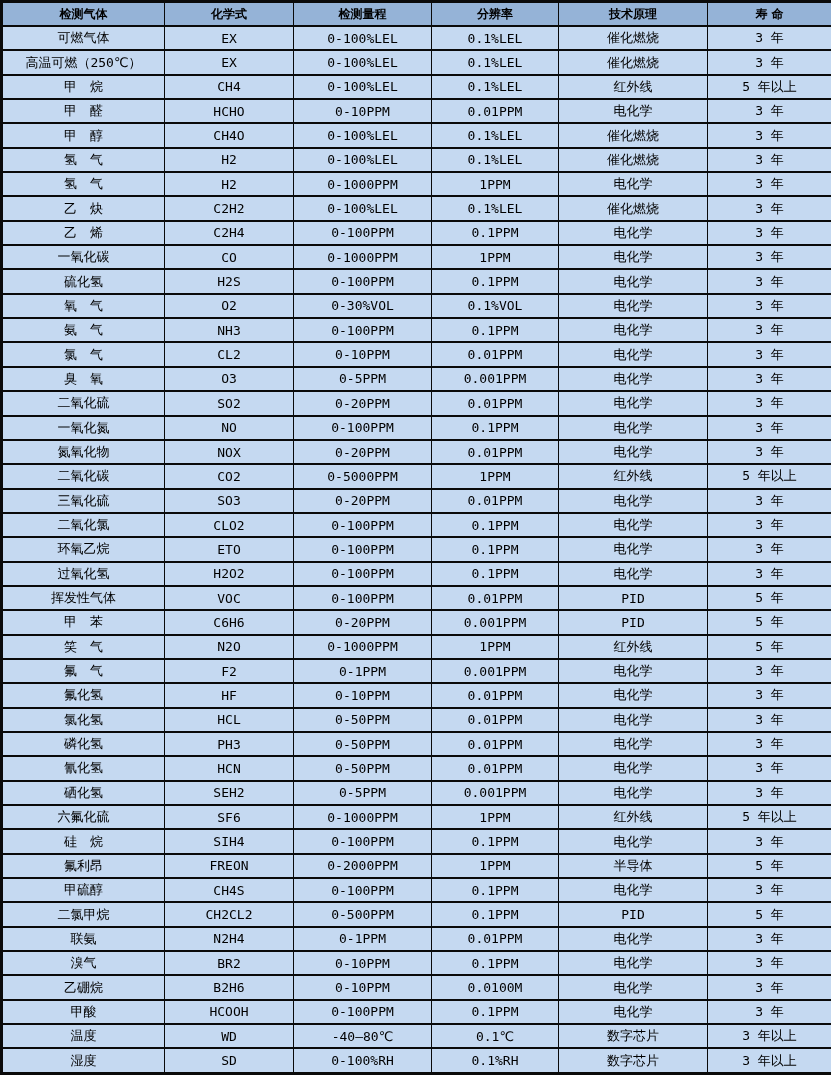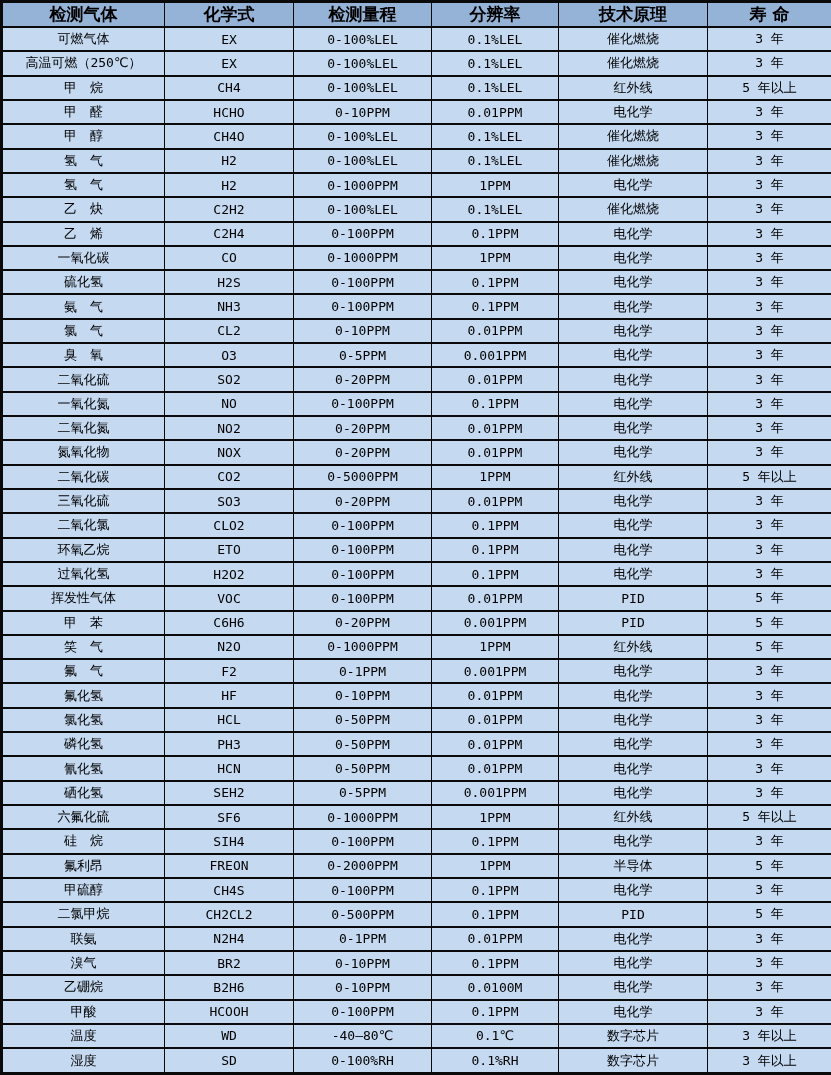--- a/index.html
+++ b/index.html
@@ -30,21 +30,21 @@
     vertical-align:middle;
     padding:0 2px;
     white-space:nowrap;
     overflow:hidden;
     color:var(--text);
   }
   thead th{
     background:var(--header-bg);
     font-family:"DejaVu Sans",sans-serif;
     font-weight:bold;
-    font-size:17px;
+    font-size:12px;
     height:22px;
   }
   tbody td{
     background:var(--row-bg);
     font-family:"DejaVu Sans Mono","DejaVu Sans",monospace;
     font-size:13px;
   }
 </style>
 </head>
 <body>
@@ -151,20 +151,28 @@
       </tr>
       <tr>
         <td>硫化氢</td>
         <td>H2S</td>
         <td>0-100PPM</td>
         <td>0.1PPM</td>
         <td>电化学</td>
         <td>3 年</td>
       </tr>
       <tr>
+        <td>氧　气</td>
+        <td>O2</td>
+        <td>0-30%VOL</td>
+        <td>0.1%VOL</td>
+        <td>电化学</td>
+        <td>3 年</td>
+      </tr>
+      <tr>
         <td>氨　气</td>
         <td>NH3</td>
         <td>0-100PPM</td>
         <td>0.1PPM</td>
         <td>电化学</td>
         <td>3 年</td>
       </tr>
       <tr>
         <td>氯　气</td>
         <td>CL2</td>
@@ -187,28 +195,20 @@
         <td>0-20PPM</td>
         <td>0.01PPM</td>
         <td>电化学</td>
         <td>3 年</td>
       </tr>
       <tr>
         <td>一氧化氮</td>
         <td>NO</td>
         <td>0-100PPM</td>
         <td>0.1PPM</td>
-        <td>电化学</td>
-        <td>3 年</td>
-      </tr>
-      <tr>
-        <td>二氧化氮</td>
-        <td>NO2</td>
-        <td>0-20PPM</td>
-        <td>0.01PPM</td>
         <td>电化学</td>
         <td>3 年</td>
       </tr>
       <tr>
         <td>氮氧化物</td>
         <td>NOX</td>
         <td>0-20PPM</td>
         <td>0.01PPM</td>
         <td>电化学</td>
         <td>3 年</td>

